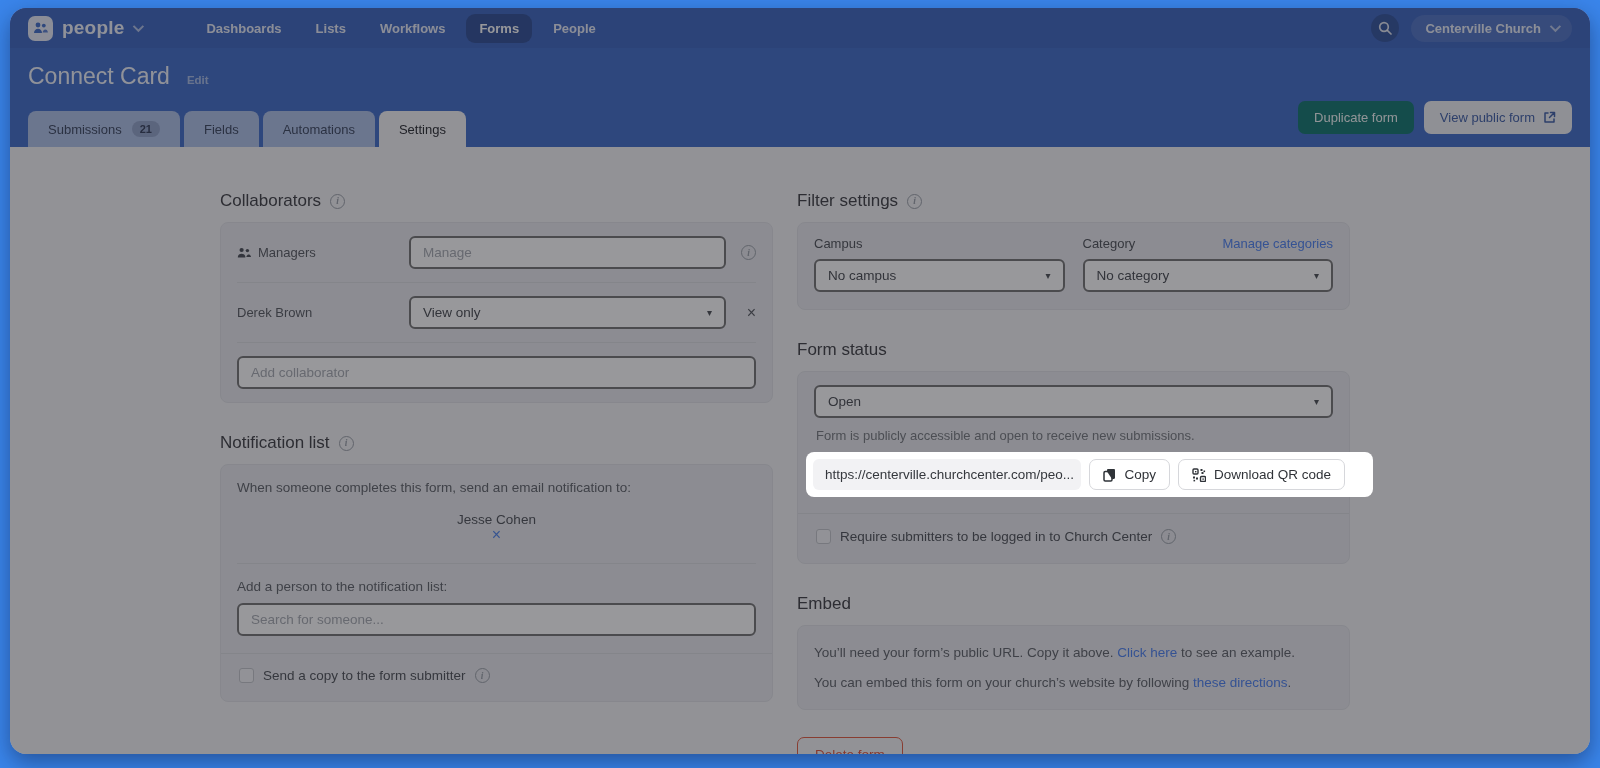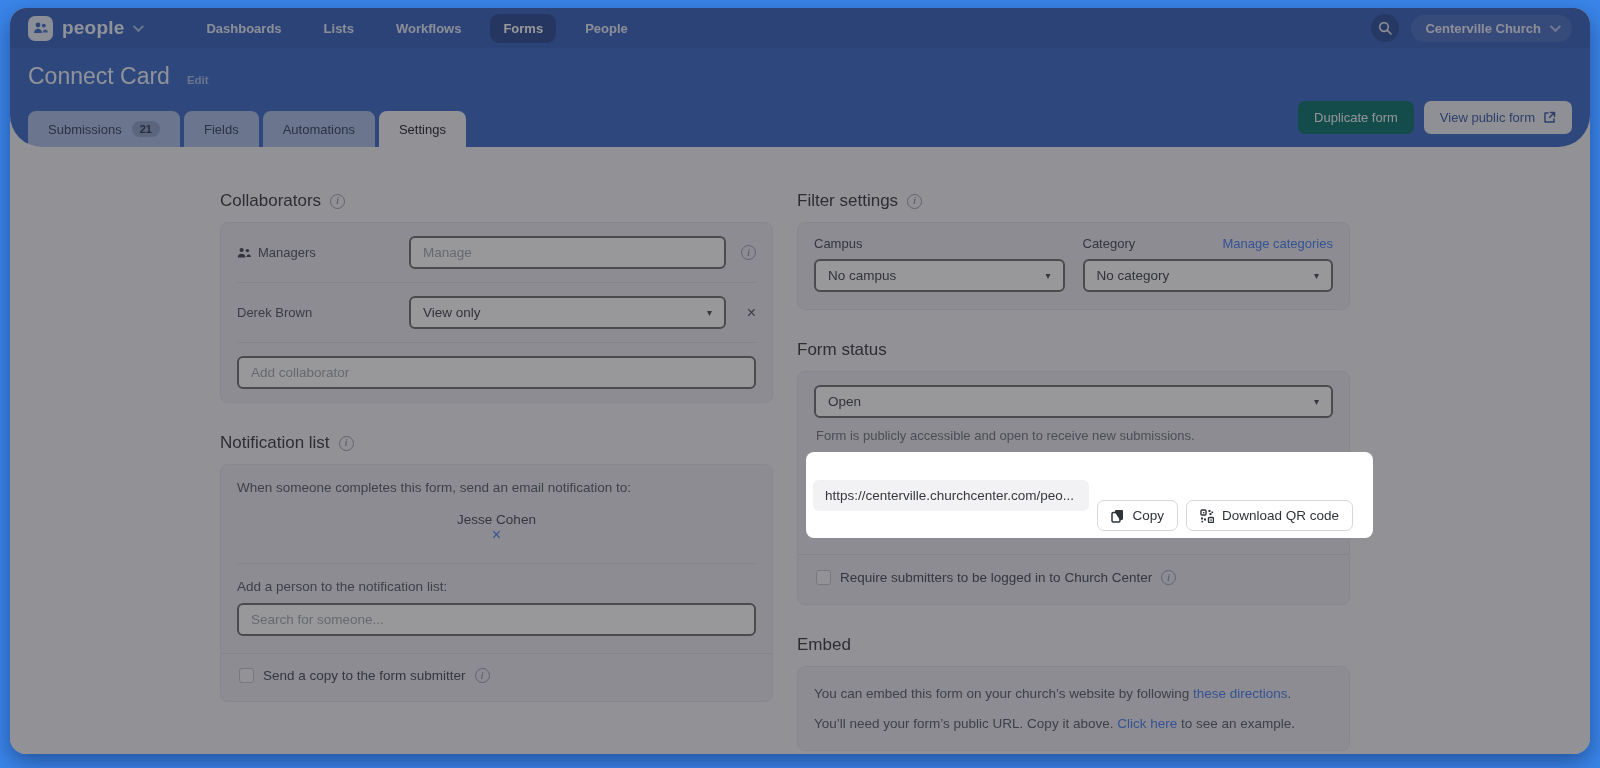--- a/index.html
+++ b/index.html
@@ -9,33 +9,33 @@
     background:#3a85ea;
     position:relative;
     overflow:hidden;
   }
   .app {
     position:absolute; left:10px; right:10px; top:8px; bottom:14px;
     border-radius:16px; overflow:hidden; background:#f4f4f6;
     box-shadow:0 8px 22px rgba(10,25,60,.45);
   }
   
-  .chrome { background:#3f6cc8;border-radius:32px; }
+  .chrome { background:#3f6cc8; }
   .topbar {
     height:40px; background:#3b64bf; display:flex; align-items:center; padding:0 18px;
   }
   .logo-group { display:flex; align-items:center; gap:9px; cursor:pointer; }
   .logo-badge {
     width:25px; height:25px; border-radius:7px; background:rgba(255,255,255,.88);
     display:flex; align-items:center; justify-content:center;
   }
   .logo-text { color:rgba(255,255,255,.93); font-size:19px; font-weight:700; letter-spacing:.2px; }
   .chev { width:8px; height:8px; border-right:2px solid rgba(255,255,255,.6);
     border-bottom:2px solid rgba(255,255,255,.6); transform:rotate(45deg) translateY(-2px); }
-  .nav-links { display:flex; align-items:center; gap:16px; margin-left:52px; }
+  .nav-links { display:flex; align-items:center; gap:8px; margin-left:52px; }
   .nav-link {
     color:rgba(255,255,255,.88); font-size:13px; font-weight:600; padding:7px 13px;
     border-radius:9px; cursor:pointer; white-space:nowrap;
   }
   .nav-link.active { background:rgba(0,0,0,.22); color:#fff; }
   .topbar-right { margin-left:auto; display:flex; align-items:center; gap:12px; }
   .search-circle {
     width:28px; height:28px; border-radius:50%; background:rgba(0,0,0,.18);
     display:flex; align-items:center; justify-content:center; cursor:pointer;
   }
@@ -107,31 +107,31 @@
   .field { flex:1 1 0; min-width:0; }
   .field-head { display:flex; align-items:baseline; justify-content:space-between; margin-bottom:8px; }
   .field-label { font-size:13px; color:#4c4f56; }
   .link { color:#4c80f0; cursor:pointer; }
   .field-link { font-size:13px; }
   
   .status-body { padding:13px 16px 3px; }
   .status-desc { font-size:13px; color:#75787e; margin:10px 2px 0; }
   .spotlight {
     position:relative; z-index:60; background:#ffffff; border-radius:8px;
-    margin:9px -40px 0 -8px; padding:7px 20px 7px 7px;
-    display:flex; align-items:center; gap:8px;
+    margin:9px -40px 0 -8px; padding:7px 28px 7px 7px;
+    display:flex; align-items:flex-start; gap:8px;
   }
   .url-box {
     flex:1 1 auto; min-width:0; background:#f2f2f4; border-radius:6px; padding:8px 12px;
     font-size:13.5px; color:#35383d; white-space:nowrap; overflow:hidden;
   }
   .btn-light {
     background:#fff; border:1px solid #d6d7db; border-radius:7px; padding:7px 13px;
     font-size:13.5px; color:#303338; display:flex; align-items:center; gap:8px;
-    cursor:pointer; white-space:nowrap; flex:0 0 auto;margin-top:41px;
+    cursor:pointer; white-space:nowrap; flex:0 0 auto;
   }
   .status-foot { padding:0 16px 4px; }
   .status-foot .divider2 { border:0; border-top:1px solid #dbdce1; margin:13px -16px 0; }
   .status-foot .check-row { padding:15px 2px 15px; }
   
   .embed-card { padding:4px 16px; }
   .embed-card p { font-size:13.5px; color:#5e6168; margin:15px 0; }
   .btn-danger {
     margin-top:27px; background:transparent; border:1px solid #e2593f; color:#e0523a;
     border-radius:7px; padding:9px 17px; font-size:13.5px; font-weight:500; cursor:pointer;
@@ -348,22 +348,22 @@
             </div>
           </div>
         </div>
       </div>
 
       <div class="section" style="margin-bottom:0;">
         <div class="sec-head">
           <h2>Embed</h2>
         </div>
         <div class="card embed-card">
+          <p><span>You’ll need your form’s public URL. Copy it above. </span><span class="link">Click here</span><span> to see an example.</span></p>
           <p><span>You can embed this form on your church’s website by following </span><span class="link">these directions</span><span>.</span></p>
-          <p><span>You’ll need your form’s public URL. Copy it above. </span><span class="link">Click here</span><span> to see an example.</span></p>
         </div>
         <span class="btn-danger">Delete form</span>
       </div>
     </div>
   </div>
 
   <div class="dim"></div>
 </div>
 
 </body></html>

